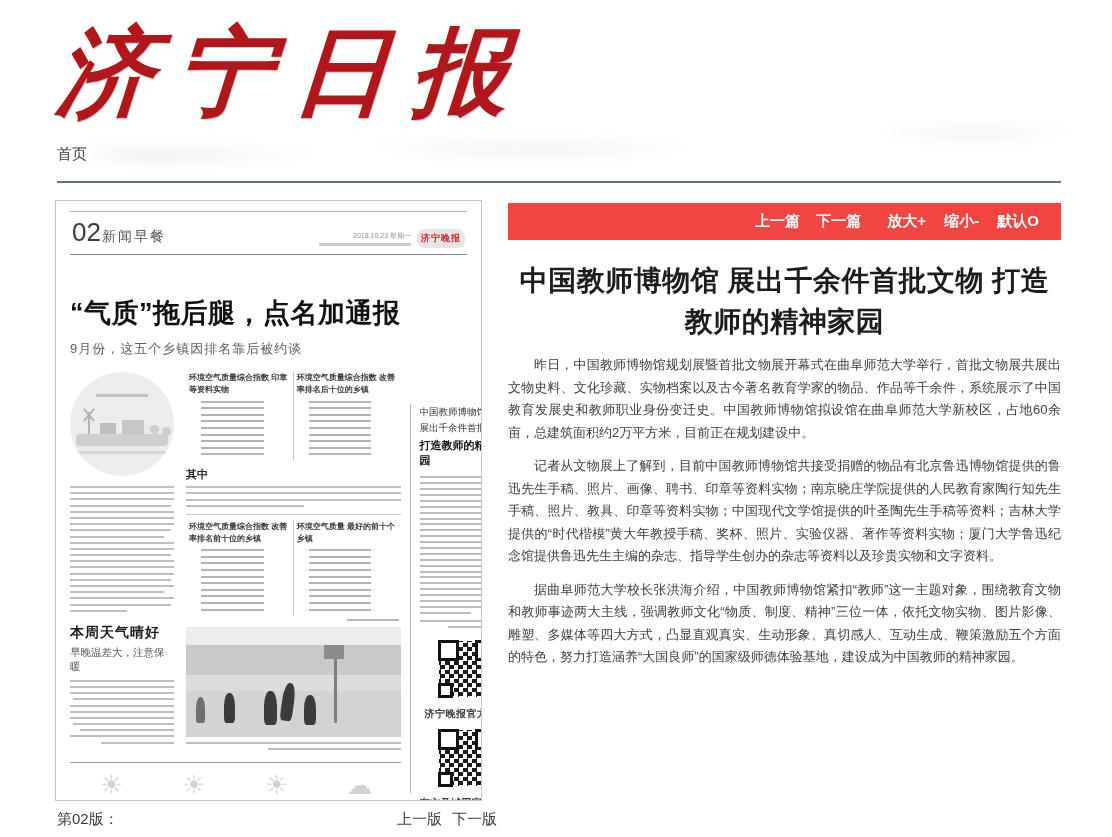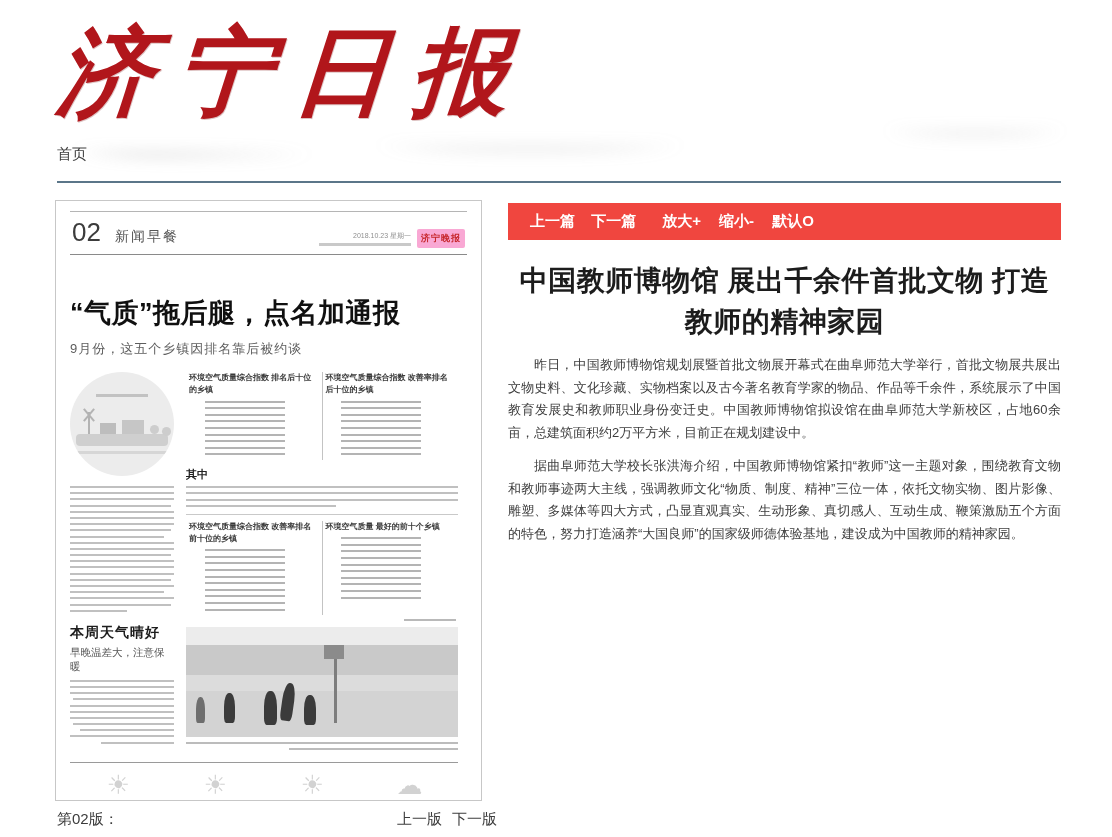--- a/index.html
+++ b/index.html
@@ -22,31 +22,31 @@
               text-shadow:1px 1px 0 rgba(120,10,10,.25); white-space:nowrap; }
   .home-link { position:absolute; left:57px; top:145px; font-size:15px; color:#3f3f3f; cursor:pointer; }
   .top-divider { position:absolute; left:57px; top:181px; width:1004px; height:2px; background:#5b7689; }
 
   
   .paper { position:absolute; left:55px; top:200px; width:427px; height:601px;
            border:1px solid #c7c7c7; background:#fff; padding:10px 14px 8px; overflow:hidden; cursor:pointer; }
   .paper-head { display:flex; justify-content:space-between; align-items:flex-end;
                 border-top:1px solid #b5b5b5; border-bottom:1px solid #8a8a8a;
                 padding:5px 2px 6px; }
-  .ph-left { display:flex; align-items:baseline; gap:14px; }
+  .ph-left { display:flex; align-items:baseline; gap:1px; }
   .ph-num { font-size:26px; color:#3c3c3c; font-weight:normal; }
   .ph-sec { font-size:14px; color:#555; letter-spacing:2px; }
   .ph-right { display:flex; align-items:center; gap:6px; }
   .ph-meta { text-align:right; }
   .ph-date { display:block; font-size:7px; color:#8f8f8f; line-height:1.5; }
   .ph-meta i { display:block; height:3px; width:92px; background:#c9c9c9; margin:2px 0 0 auto; }
-  .ph-badge { background:#f9a8d4; color:#c6262a; font-size:9px; font-weight:bold;
-              padding:3px 4px; border-radius:2px; letter-spacing:1px; white-space:nowrap; }
-
-  .paper-body { display:flex; margin-top:6px; height:532px;flex-direction:column; }
+  .ph-badge { background:#e5e5e5; color:#c6262a; font-size:9px; font-weight:bold;
+              padding:3px 4px; border-radius:8px; letter-spacing:1px; white-space:nowrap; }
+
+  .paper-body { display:flex; margin-top:6px; height:532px; }
   .pb-left { flex:1; padding-right:9px; display:flex; flex-direction:column; }
   .pb-right { width:104px; border-left:1px solid #b5b5b5; padding-left:9px; margin-top:143px; }
 
   .np-headline { margin-top:34px; font-size:27px; font-weight:bold; color:#101010;
                  letter-spacing:.5px; white-space:nowrap; }
   .np-subhead { margin-top:9px; font-size:13px; color:#5d5d5d; letter-spacing:1px; }
 
   .np-cols { display:flex; margin-top:14px; }
   .np-c1 { width:112px; flex:none; padding-right:8px; }
   .np-c2 { flex:1; padding-left:4px; }
@@ -118,21 +118,21 @@
               margin:7px 0 6px; white-space:nowrap; letter-spacing:.5px; }
 
   
   .page-label { position:absolute; left:57px; top:810px; font-size:15px; color:#3c3c3c; }
   .pager { position:absolute; left:397px; top:810px; font-size:15px; color:#3c3c3c; }
   .pager span { cursor:pointer; margin-right:10px; }
 
   
   .article { position:absolute; left:508px; top:203px; width:553px; }
   .art-bar { height:37px; background:#f0463f; color:#fff; display:flex;
-             justify-content:flex-start; align-items:center; padding:0 22px;
+             justify-content:flex-end; align-items:center; padding:0 22px;
              font-size:15px; font-weight:bold; }
   .art-bar span { cursor:pointer; }
   .bar-left span { margin-right:12px; }
   .bar-right span { margin-left:14px; }
   .art-title { margin:21px 2px 0; font-size:28px; font-weight:bold; color:#1c1c1c;
                text-align:center; line-height:1.45; letter-spacing:.5px; }
   .art-body { margin-top:12px; }
   .art-body p { font-size:13px; color:#3d3d3d; line-height:1.73; text-indent:2em;
                 text-align:justify; margin-top:11px; }
 </style>
@@ -219,21 +219,21 @@
               <i></i>
               <i></i>
               <i></i>
               <i></i>
             </div>
         </div>
 
         <div class="np-c2">
           <div class="list-cols">
             <div class="lcol">
-              <div class="lhead">环境空气质量综合指数 排名后十位的乡镇</div>
+              <div class="lhead">环境空气质量综合指数 印章等资料实物</div>
               <div class="fill list">
                   <i></i>
                   <i></i>
                   <i></i>
                   <i></i>
                   <i></i>
                   <i></i>
                   <i></i>
                   <i></i>
                   <i></i>
@@ -390,16 +390,17 @@
     </div>
     <div class="bar-right">
       <span>放大+</span>
       <span>缩小-</span>
       <span>默认O</span>
     </div>
   </div>
   <h1 class="art-title">中国教师博物馆 展出千余件首批文物 打造教师的精神家园</h1>
   <div class="art-body">
     <p>昨日，中国教师博物馆规划展暨首批文物展开幕式在曲阜师范大学举行，首批文物展共展出文物史料、文化珍藏、实物档案以及古今著名教育学家的物品、作品等千余件，系统展示了中国教育发展史和教师职业身份变迁史。中国教师博物馆拟设馆在曲阜师范大学新校区，占地60余亩，总建筑面积约2万平方米，目前正在规划建设中。</p>
+    <p>记者从文物展上了解到，目前中国教师博物馆共接受捐赠的物品有北京鲁迅博物馆提供的鲁迅先生手稿、照片、画像、聘书、印章等资料实物；南京晓庄学院提供的人民教育家陶行知先生手稿、照片、教具、印章等资料实物；中国现代文学馆提供的叶圣陶先生手稿等资料；吉林大学提供的“时代楷模”黄大年教授手稿、奖杯、照片、实验仪器、著作等资料实物；厦门大学鲁迅纪念馆提供鲁迅先生主编的杂志、指导学生创办的杂志等资料以及珍贵实物和文字资料。</p>
     <p>据曲阜师范大学校长张洪海介绍，中国教师博物馆紧扣“教师”这一主题对象，围绕教育文物和教师事迹两大主线，强调教师文化“物质、制度、精神”三位一体，依托文物实物、图片影像、雕塑、多媒体等四大方式，凸显直观真实、生动形象、真切感人、互动生成、鞭策激励五个方面的特色，努力打造涵养“大国良师”的国家级师德体验基地，建设成为中国教师的精神家园。</p>
   </div>
 
 </div>
 
 </body></html>

